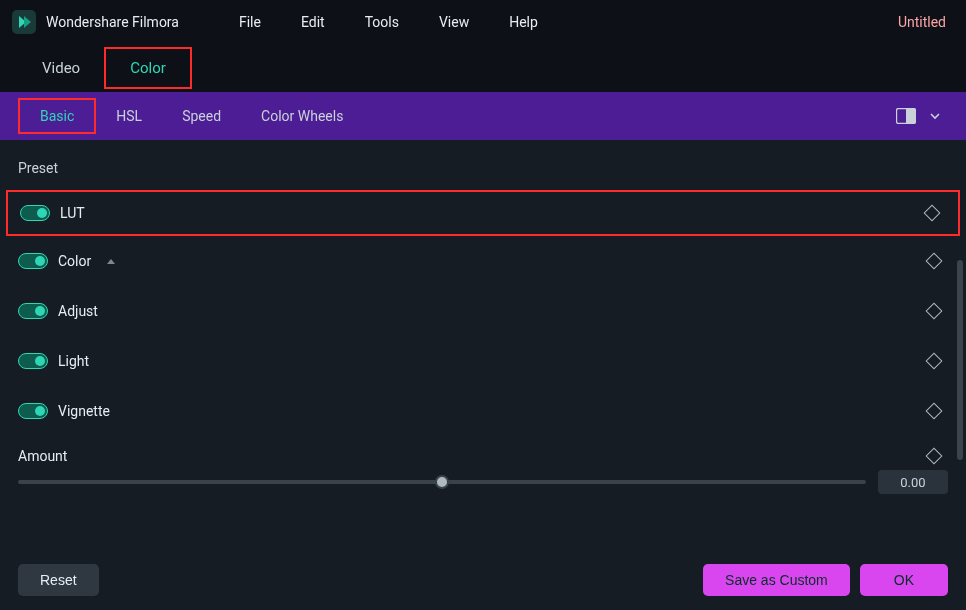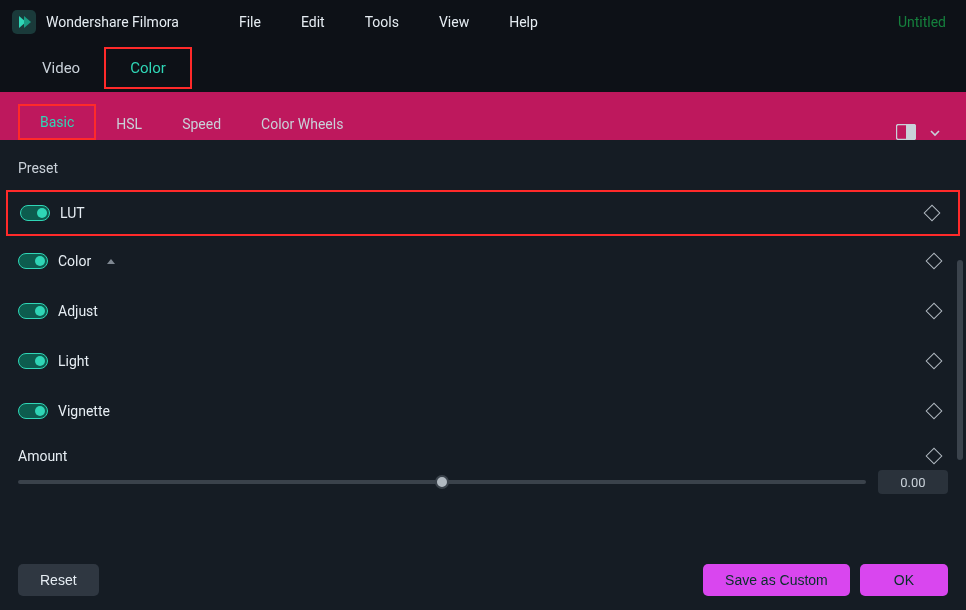--- a/index.html
+++ b/index.html
@@ -23,44 +23,44 @@
     width: 24px; height: 24px;
     background: #1a3a3a;
     border-radius: 5px;
     display: flex; align-items: center; justify-content: center;
     margin-right: 10px;
   }
   .logo svg { display: block; }
   .app-name { color: #e6edf3; font-size: 14px; margin-right: 40px; }
   .menubar-item { color: #e6edf3; padding: 4px 20px; cursor: pointer; font-size: 14px; }
   .menubar-spacer { flex: 1; }
-  .doc-title { color: #15803d; font-size: 14px; padding-right: 8px; }
+  .doc-title { color: #fca5a5; font-size: 14px; padding-right: 8px; }
 
   .tabs-primary {
     height: 48px;
     display: flex;
     align-items: center;
     padding: 0 18px;
     gap: 0;
     background: #0d1117;
   }
   .tab-primary {
     padding: 10px 24px;
     color: #c9d1d9;
     cursor: pointer;
     font-size: 15px;
   }
   .tab-primary.active { color: #2fd6b6; }
   .hl-red { border: 2px solid #ff2a2a; }
 
   .tabs-secondary {
     height: 48px;
-    background: #be185d;
-    display: flex;
-    align-items: flex-end;
+    background: #4c1d95;
+    display: flex;
+    align-items: center;
     padding: 0 18px;
   }
   .tab-secondary {
     padding: 8px 20px;
     color: #c9d1d9;
     cursor: pointer;
     font-size: 14px;
   }
   .tab-secondary.active { color: #2fd6b6; }
   .tabs-secondary .spacer { flex: 1; }

